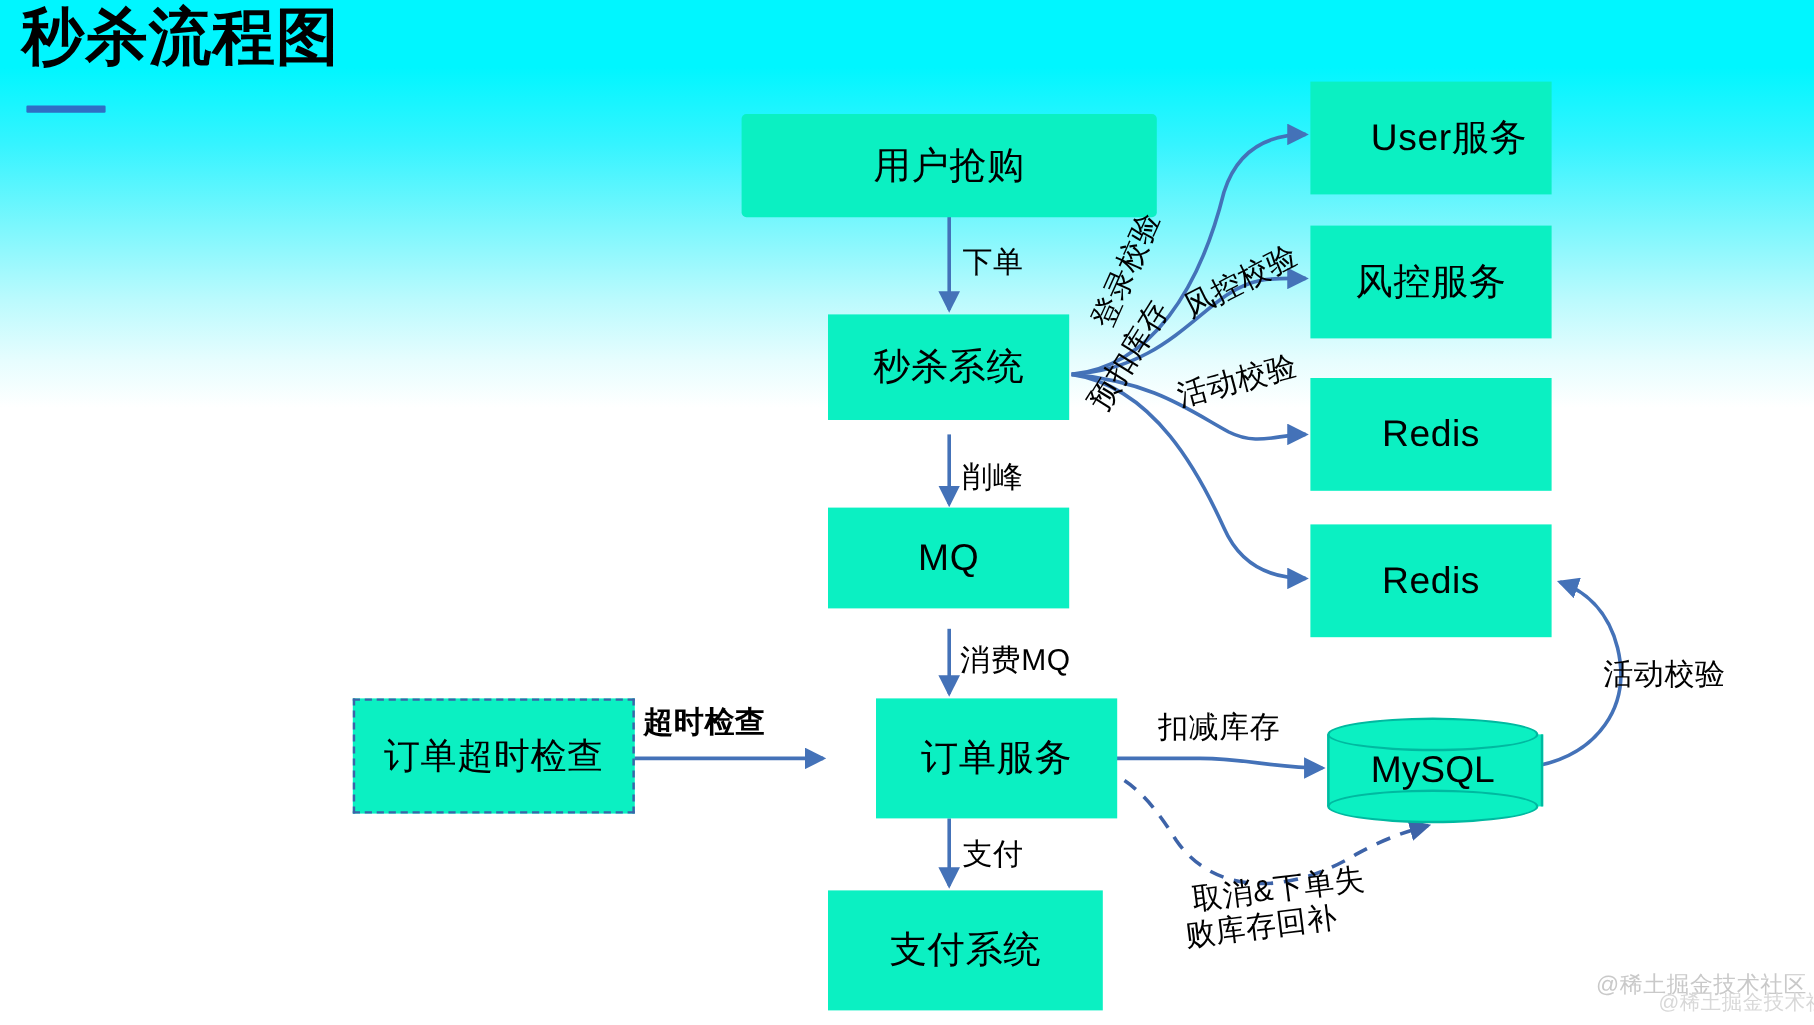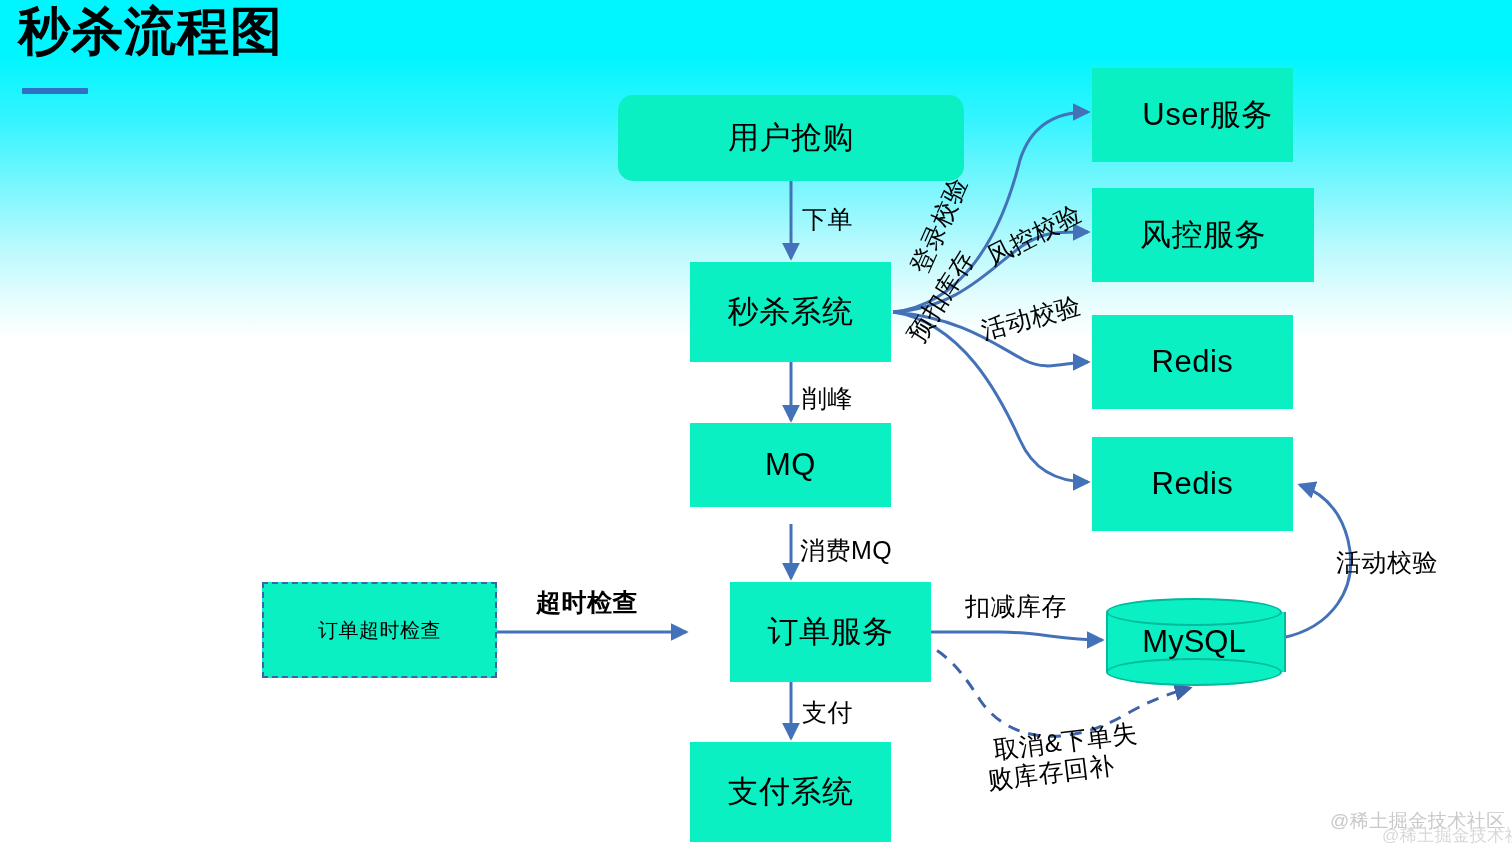--- a/index.html
+++ b/index.html
@@ -65,24 +65,25 @@
     background: #0bf0c2;
     display: flex;
     align-items: center;
     justify-content: center;
     color: #000000;
     font-size: 31px;
     font-weight: 400;
     white-space: nowrap;
     letter-spacing: 0.5px;
   }
-  .node.rounded { border-radius: 15px; }
+  .node.rounded { border-radius: 4px; }
   .node.dashed {
     border: 2px dashed #3d63a8;
-    font-size: 20px;
+    font-size: 30px;
+    margin-left: 32px;
   }
 
   
   .cylinder {
     position: absolute;
     box-sizing: border-box;
   }
   .cylinder .cyl-body {
     position: absolute;
     left: 0;
@@ -200,45 +201,45 @@
 
     <g stroke="#3d63a8" stroke-width="3" fill="none" stroke-dasharray="12 9">
       <path d="M 898 636 C 935 642, 955 660, 980 700 C 1010 744, 1070 748, 1130 712 C 1155 698, 1175 692, 1190 688" marker-end="url(#arrow-dash)"></path>
     </g>
   </svg>
 
   <div class="node rounded" style="left:618px; top:95px; width:346px; height:86px;">
     <span>用户抢购</span>
   </div>
 
-  <div class="node" style="left:690px; top:262px; width:201px; height:100px;">
+  <div class="node" style="left:690px; top:262px; width:201px; height:88px;">
     <span>秒杀系统</span>
   </div>
 
   <div class="node" style="left:690px; top:423px; width:201px; height:84px;justify-content:center;">
     <span>MQ</span>
   </div>
 
   <div class="node" style="left:690px; top:582px; width:201px; height:100px;margin-left:40px;">
     <span>订单服务</span>
   </div>
 
-  <div class="node" style="left:690px; top:742px; width:201px; height:100px;">
+  <div class="node" style="left:690px; top:742px; width:229px; height:100px;">
     <span>支付系统</span>
   </div>
 
   <div class="node dashed" style="left:262px; top:582px; width:235px; height:96px;">
     <span>订单超时检查</span>
   </div>
 
   <div class="node" style="left:1092px; top:68px; width:201px; height:94px;padding-left:30px;">
     <span>User服务</span>
   </div>
 
-  <div class="node" style="left:1092px; top:188px; width:222px; height:94px;text-align:right;">
+  <div class="node" style="left:1092px; top:188px; width:201px; height:94px;text-align:right;">
     <span>风控服务</span>
   </div>
 
   <div class="node" style="left:1092px; top:315px; width:201px; height:94px;">
     <span>Redis</span>
   </div>
 
   <div class="node" style="left:1092px; top:437px; width:201px; height:94px;">
     <span>Redis</span>
   </div>

